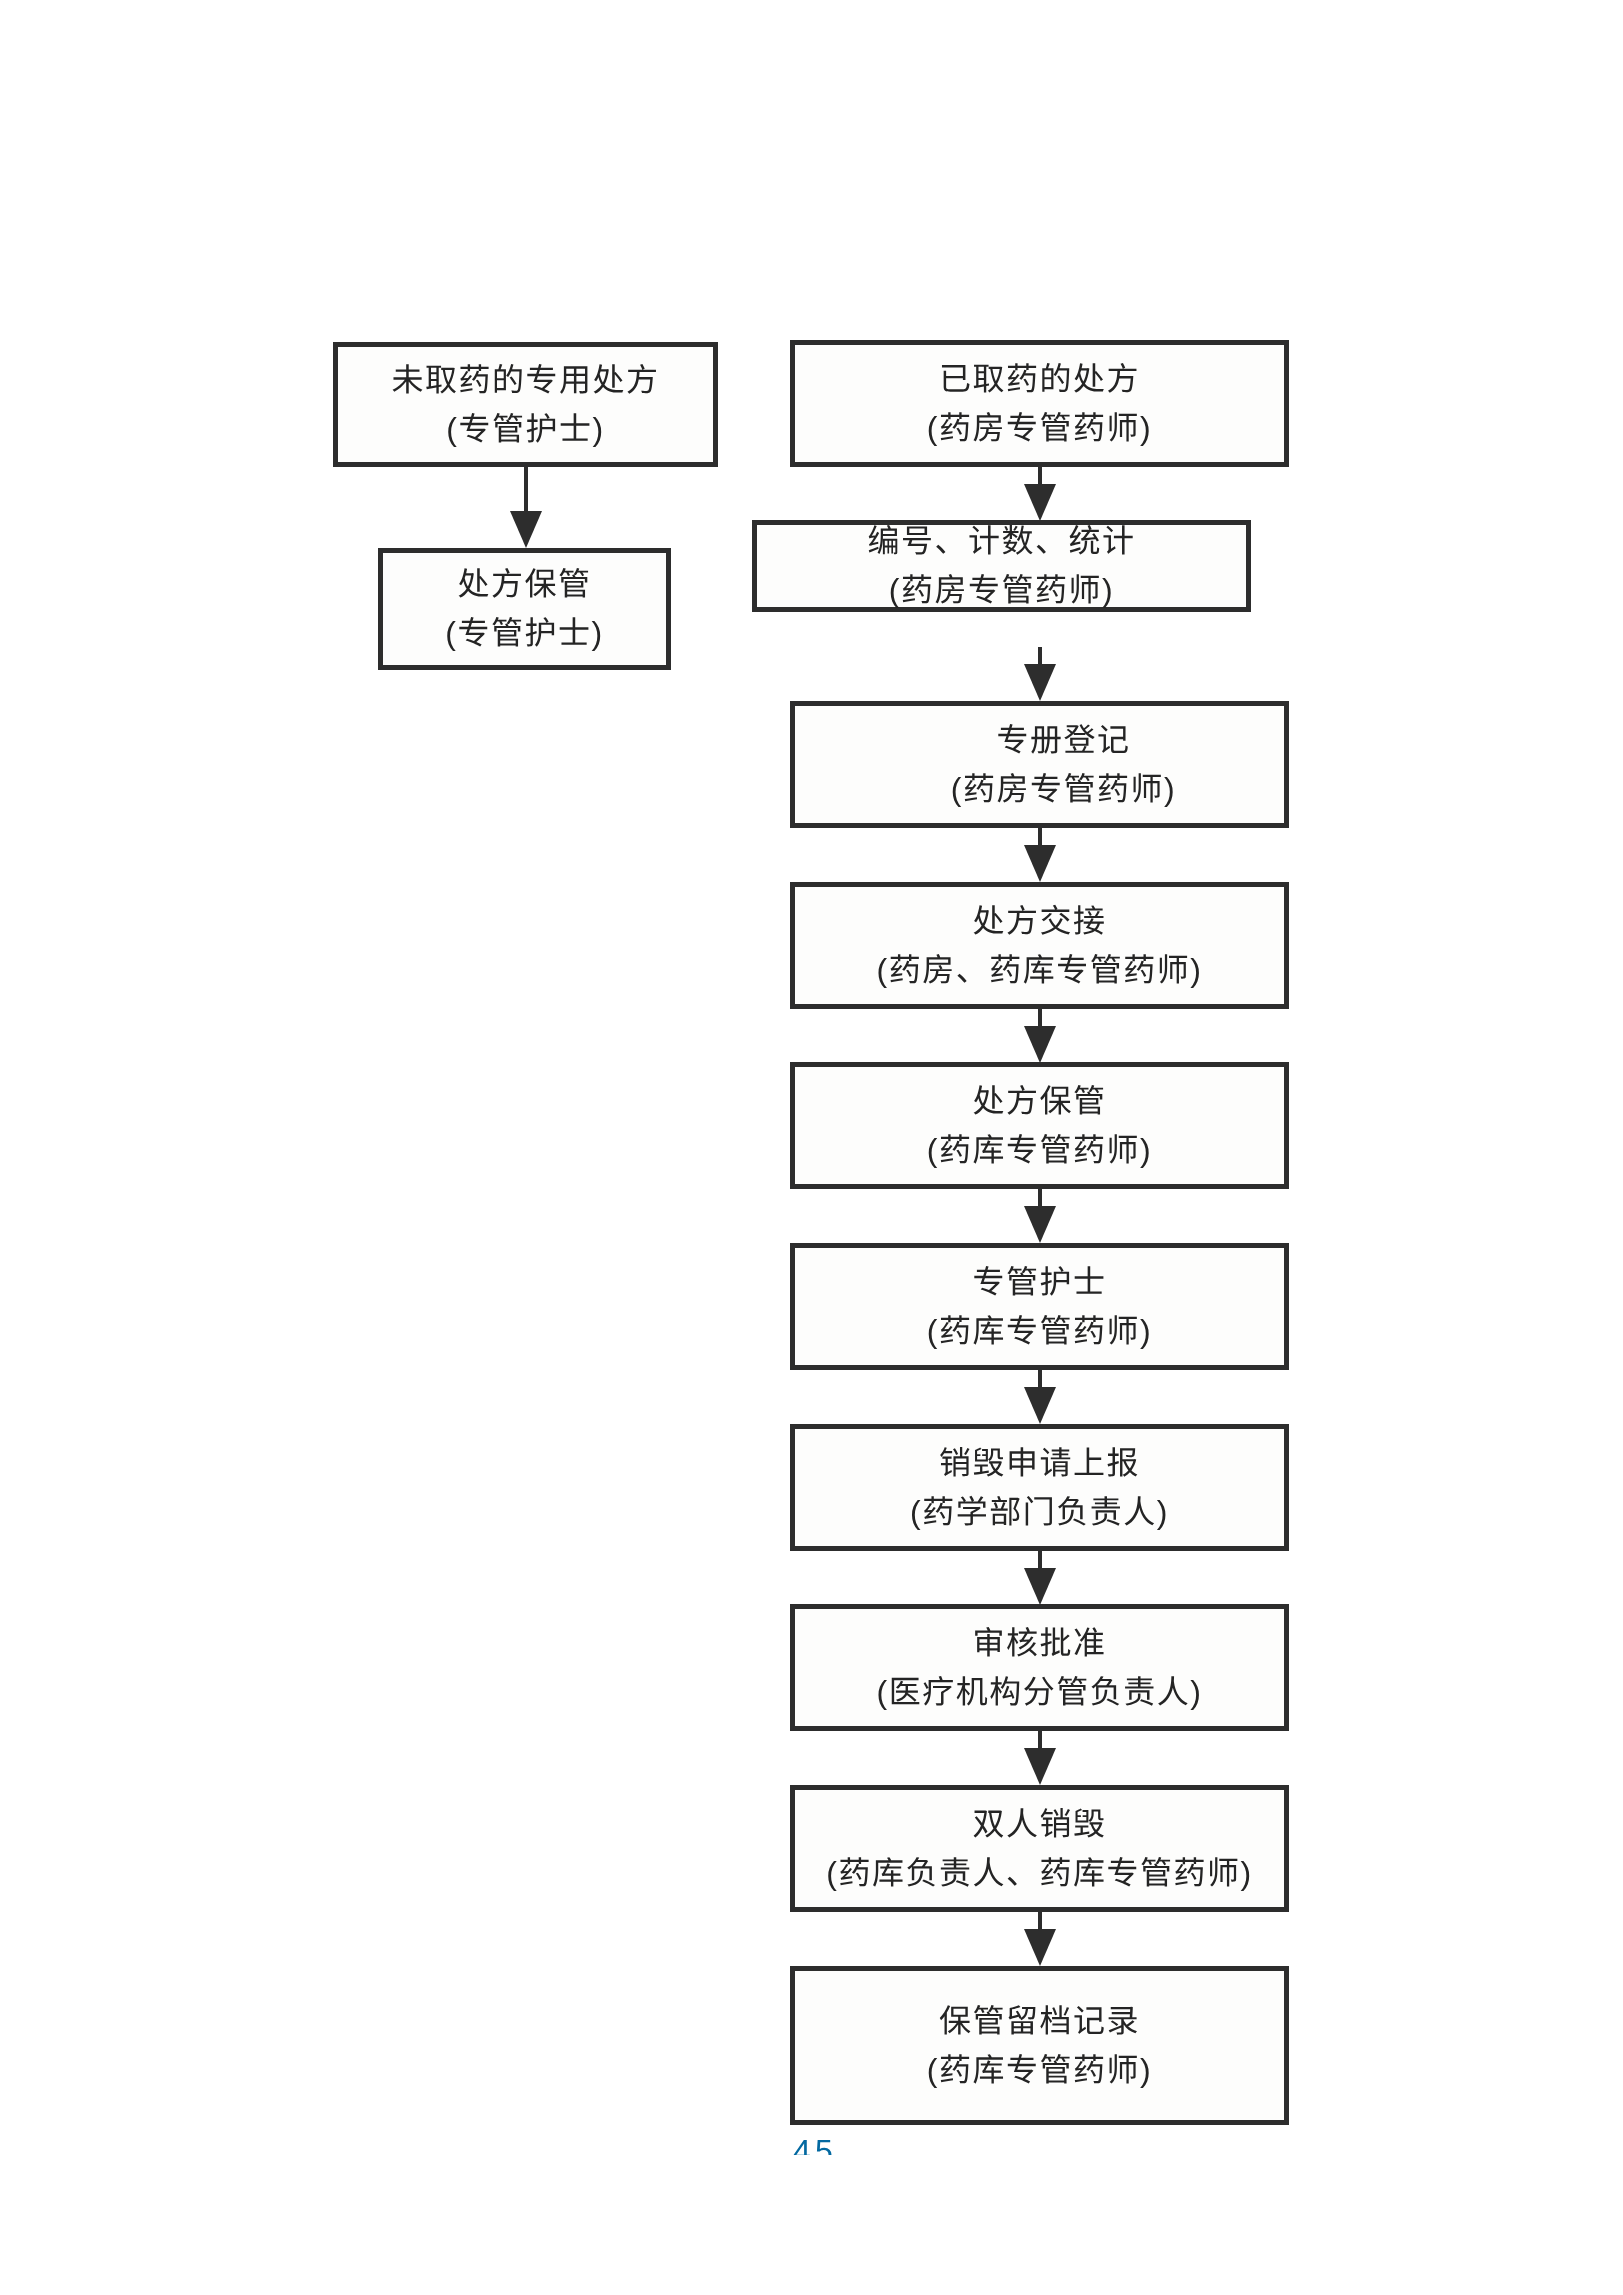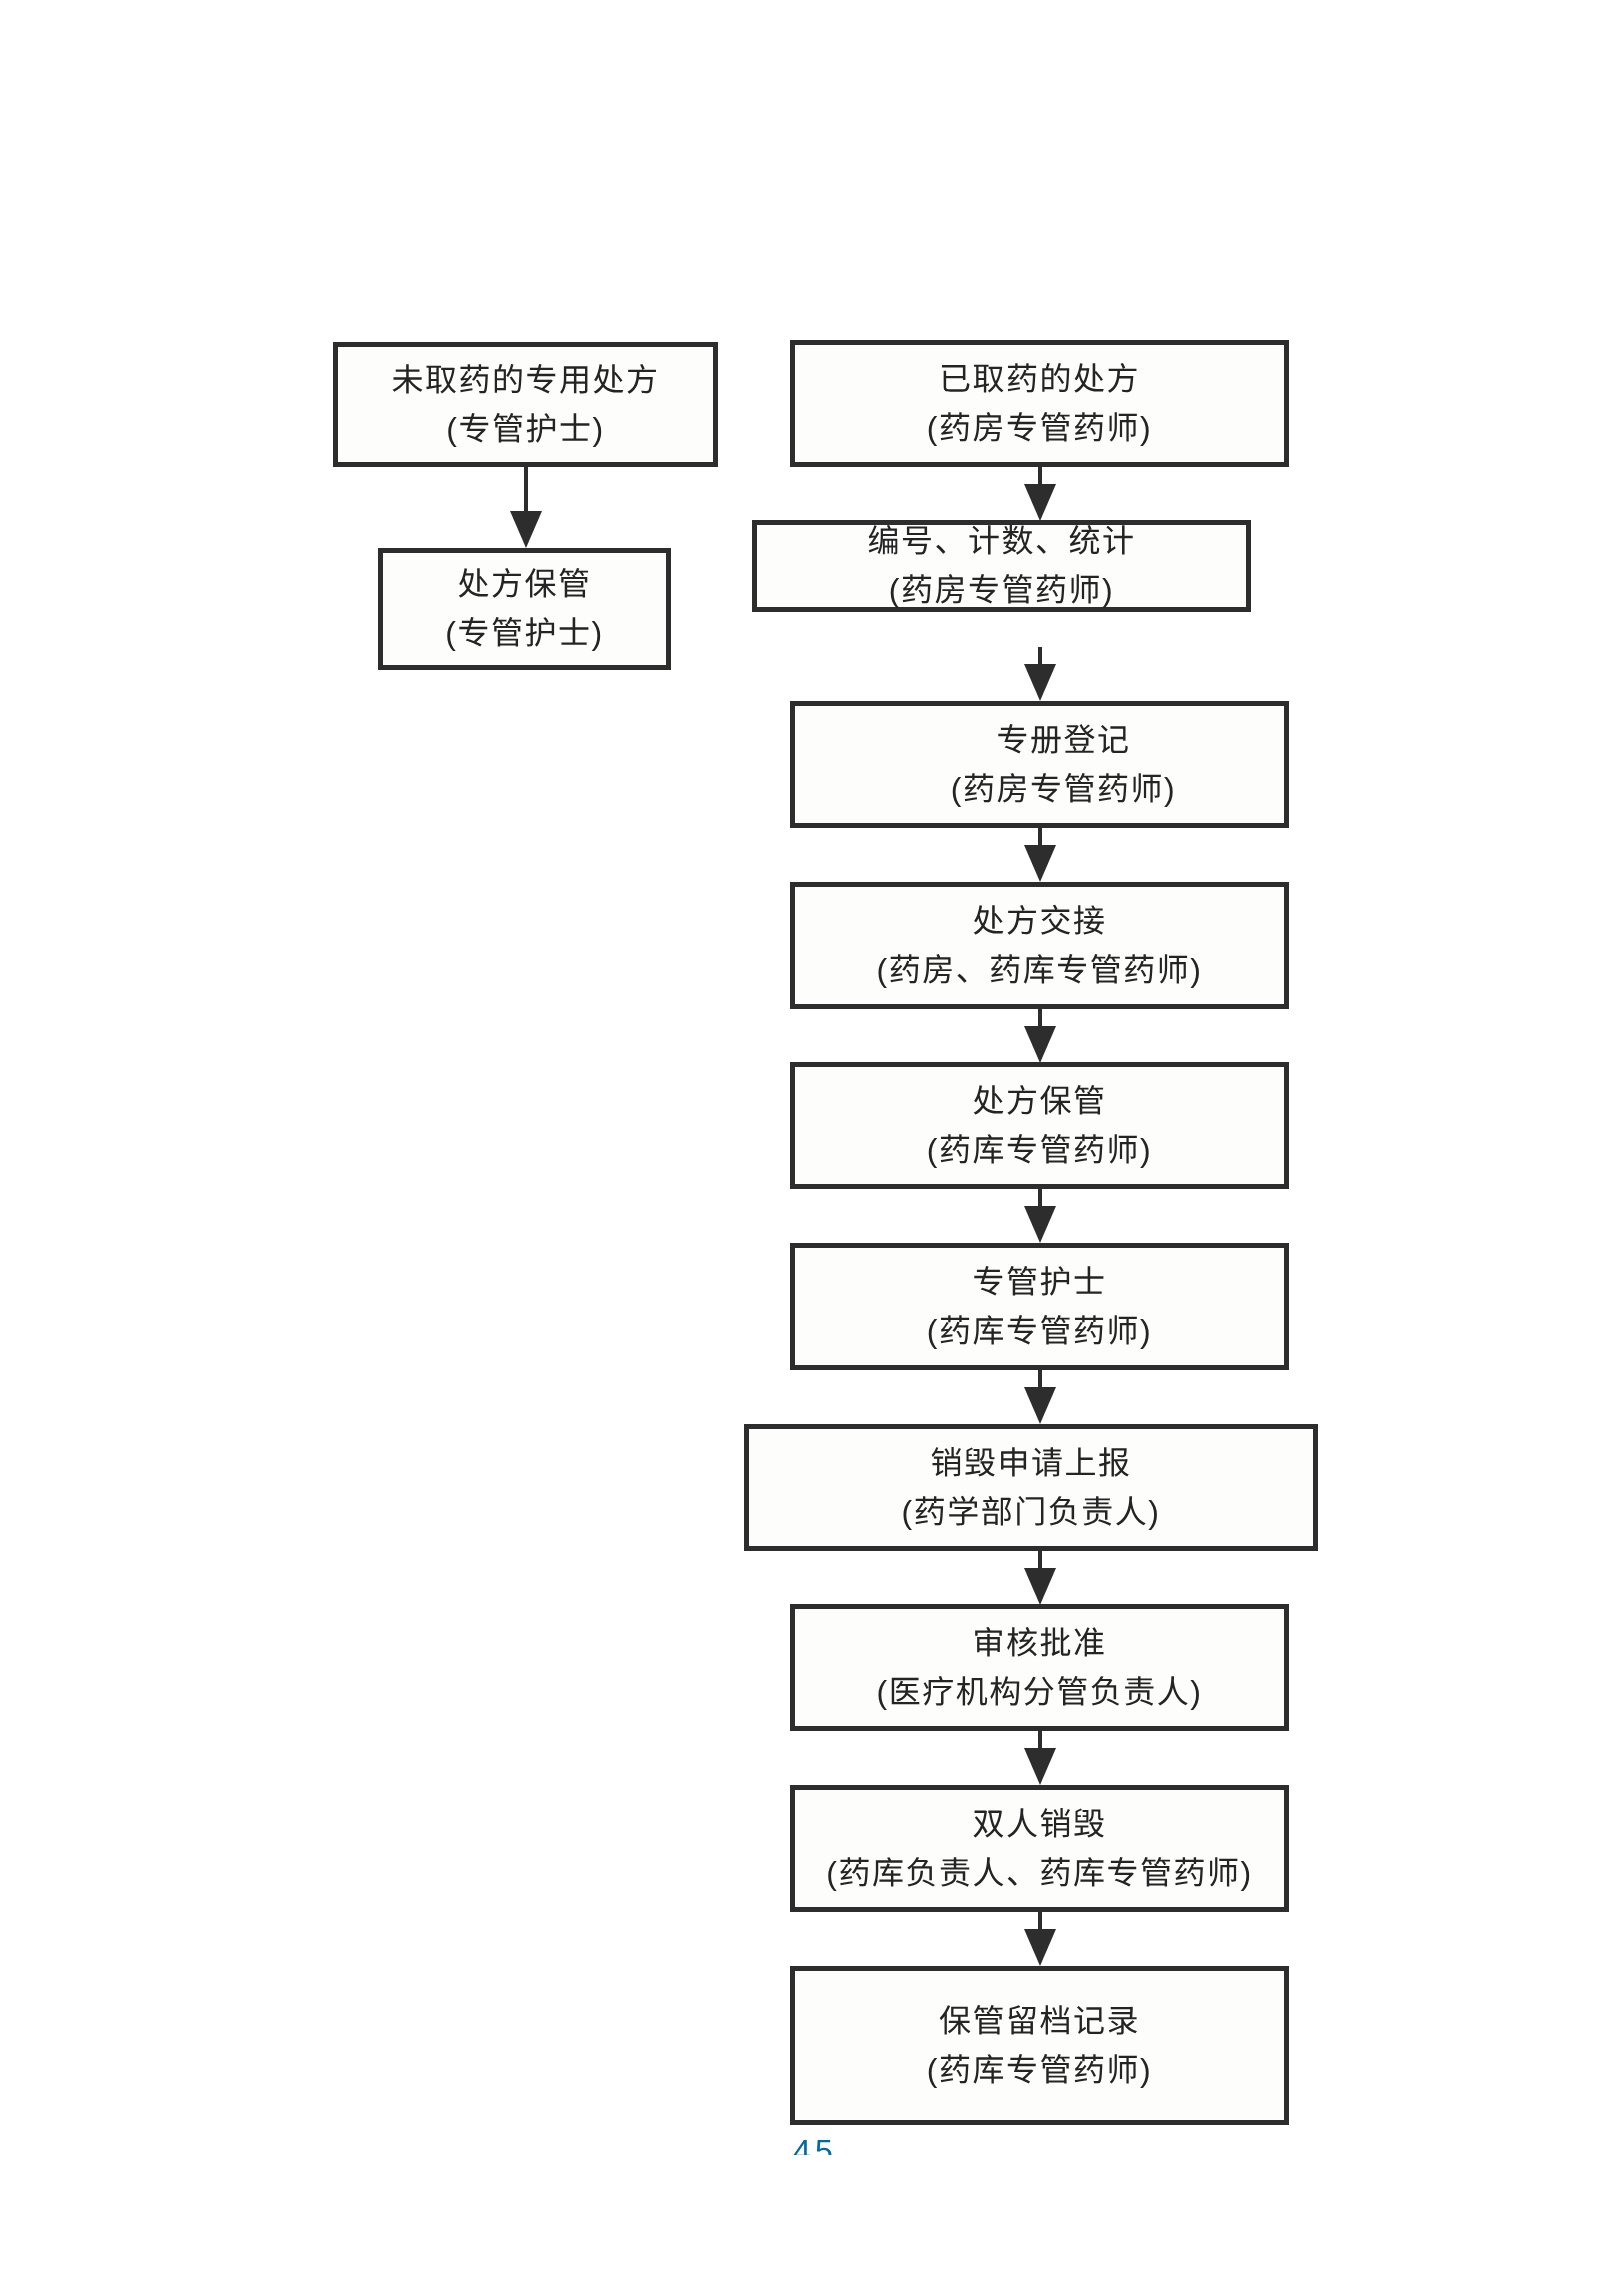--- a/index.html
+++ b/index.html
@@ -141,21 +141,21 @@
   <div class="flow-box" style="left:790px; top:1243px; width:499px; height:127px;">
     <div class="line">专管护士</div>
     <div class="line">(药库专管药师)</div>
   </div>
 
   <div class="flow-arrow" style="left:1024px; top:1370px; width:32px; height:54px;">
     <div class="shaft"></div>
     <div class="head"></div>
   </div>
 
-  <div class="flow-box" style="left:744px; top:1424px; width:574px; height:127px;">
+  <div class="flow-box" style="left:790px; top:1424px; width:499px; height:127px;">
     <div class="line">销毁申请上报</div>
     <div class="line">(药学部门负责人)</div>
   </div>
 
   <div class="flow-arrow" style="left:1024px; top:1551px; width:32px; height:54px;">
     <div class="shaft"></div>
     <div class="head"></div>
   </div>
 
   <div class="flow-box" style="left:790px; top:1604px; width:499px; height:127px;">

